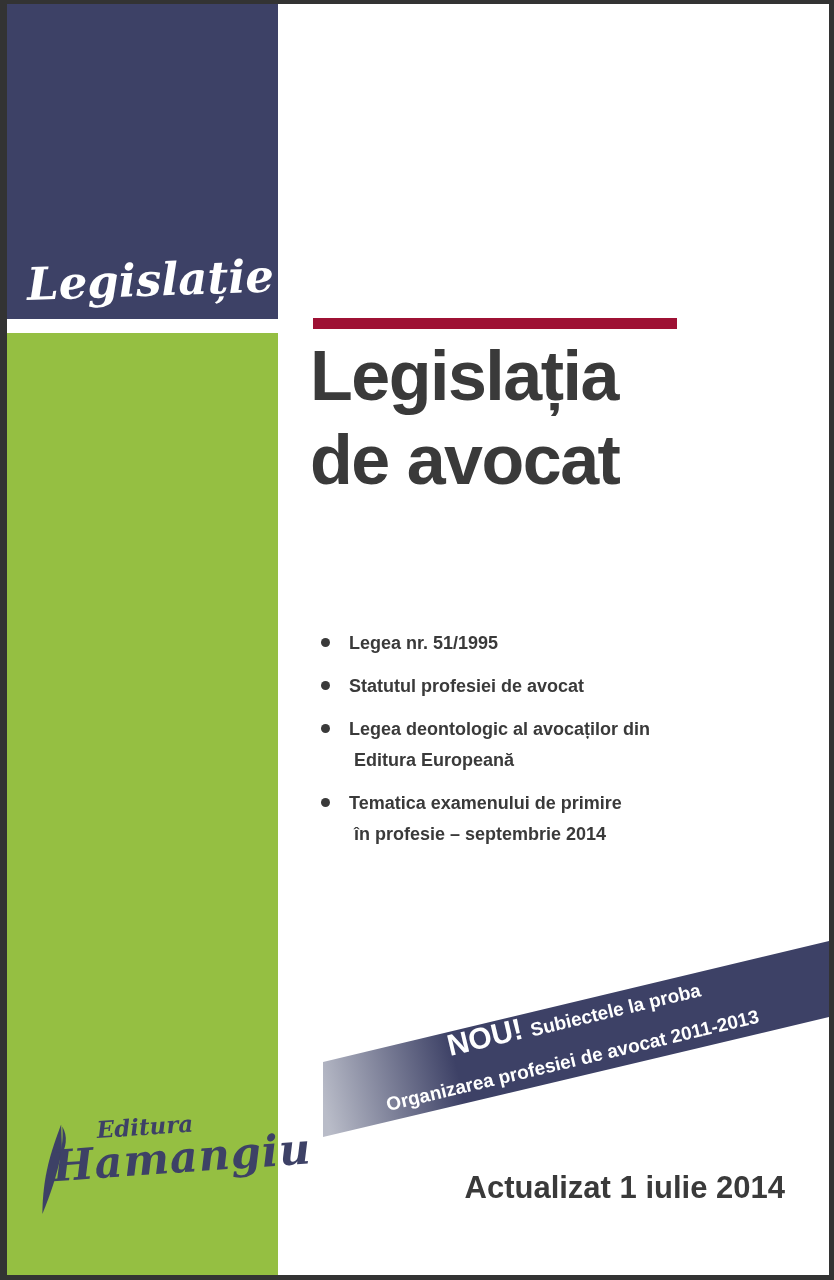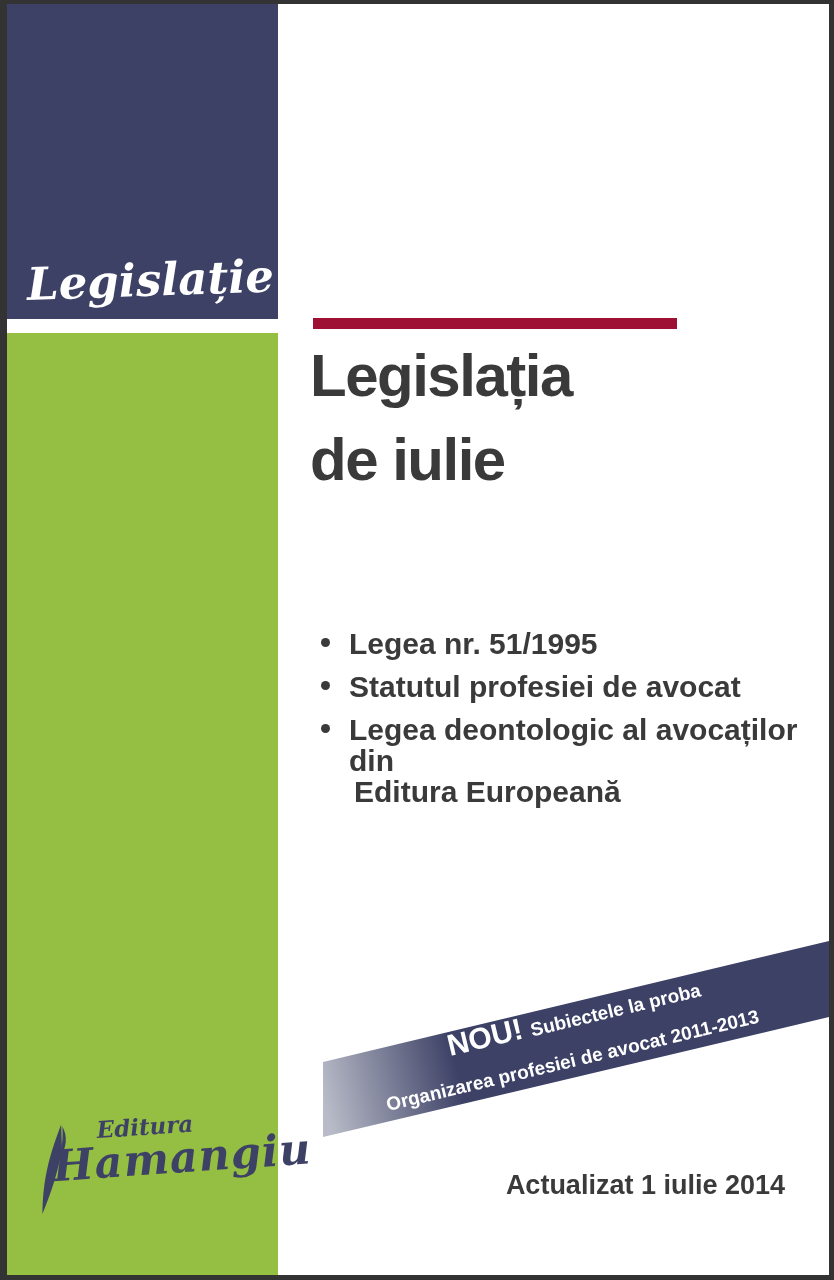--- a/index.html
+++ b/index.html
@@ -39,39 +39,39 @@
   .lpa{
     position:absolute;left:296px;top:74px;
     font-family:"Liberation Serif",serif;font-weight:bold;
     font-size:200px;line-height:1;letter-spacing:4px;
     color:var(--lpa-gray,#c8c8cc);white-space:nowrap;
   }
   .red-divider{position:absolute;left:306px;top:314px;width:364px;height:11px;background:var(--accent-red,#9e1134);}
 
   .book-title{
     position:absolute;left:303px;top:330px;margin:0;
-    font-size:60px;font-weight:bold;line-height:84px;letter-spacing:-1.5px;
+    font-size:70px;font-weight:bold;line-height:84px;letter-spacing:-1.5px;
     color:var(--ink,#3a3a3a);
   }
   .book-title span{display:block;}
 
   .bullet-list{position:absolute;left:308px;top:624px;width:500px;margin:0;padding:0;list-style:none;}
   .bullet-list li{
     position:relative;padding-left:34px;margin:0 0 12px 0;
-    font-size:30px;line-height:31px;font-weight:bold;color:var(--ink,#3a3a3a);
+    font-size:18px;line-height:31px;font-weight:bold;color:var(--ink,#3a3a3a);
   }
   .bullet-dot{position:absolute;left:6px;top:10px;width:9px;height:9px;border-radius:50%;background:var(--ink,#3a3a3a);}
   .bullet-cont{padding-left:5px;}
 
   .banner-svg{position:absolute;left:0;top:0;pointer-events:none;}
   .banner-text{font-family:"Liberation Sans",sans-serif;font-weight:bold;fill:#fff;}
 
   .update-note{
     position:absolute;right:44px;top:1166px;
-    font-size:27px;font-weight:bold;color:var(--ink,#3a3a3a);white-space:nowrap;margin-left:30px;
+    font-size:31px;font-weight:bold;color:var(--ink,#3a3a3a);white-space:nowrap;margin-left:30px;
   }
 </style>
 </head>
 <body>
 
 <div class="stage">
   <div class="cover">
 
     <div class="navy-panel">
       <div class="series-script">Legislație</div>
@@ -85,36 +85,41 @@
         <path d="M28 2 C33 12 31 24 23 33 C27 21 28 12 28 2 Z" fill="var(--navy,#3d4166)"></path>
       </svg>
       <span class="pub-imprint">Editura</span>
       <span class="pub-name">Hamangiu</span>
     </div>
 
     <div class="red-divider"></div>
 
     <h1 class="book-title">
       <span>Legislația</span>
-      <span>de iulie</span>
+      <span>de avocat</span>
     </h1>
 
     <ul class="bullet-list">
       <li>
         <span class="bullet-dot"></span>
         <div>Legea nr. 51/1995</div>
       </li>
       <li>
         <span class="bullet-dot"></span>
         <div>Statutul profesiei de avocat</div>
       </li>
       <li>
         <span class="bullet-dot"></span>
         <div>Legea deontologic al avocaților din</div>
         <div class="bullet-cont">Editura Europeană</div>
+      </li>
+      <li>
+        <span class="bullet-dot"></span>
+        <div>Tematica examenului de primire</div>
+        <div class="bullet-cont">în profesie – septembrie 2014</div>
       </li>
     </ul>
 
     <svg class="banner-svg" width="822" height="1271" viewBox="0 0 822 1271">
       <defs>
         <linearGradient id="bannerGrad" gradientUnits="userSpaceOnUse" x1="316" y1="1098" x2="540" y2="1045">
           <stop offset="0" style="stop-color:var(--banner-fade,#b9bcc8)"></stop>
           <stop offset="0.6" style="stop-color:var(--navy,#3d4166)"></stop>
           <stop offset="1" style="stop-color:var(--navy,#3d4166)"></stop>
         </linearGradient>

